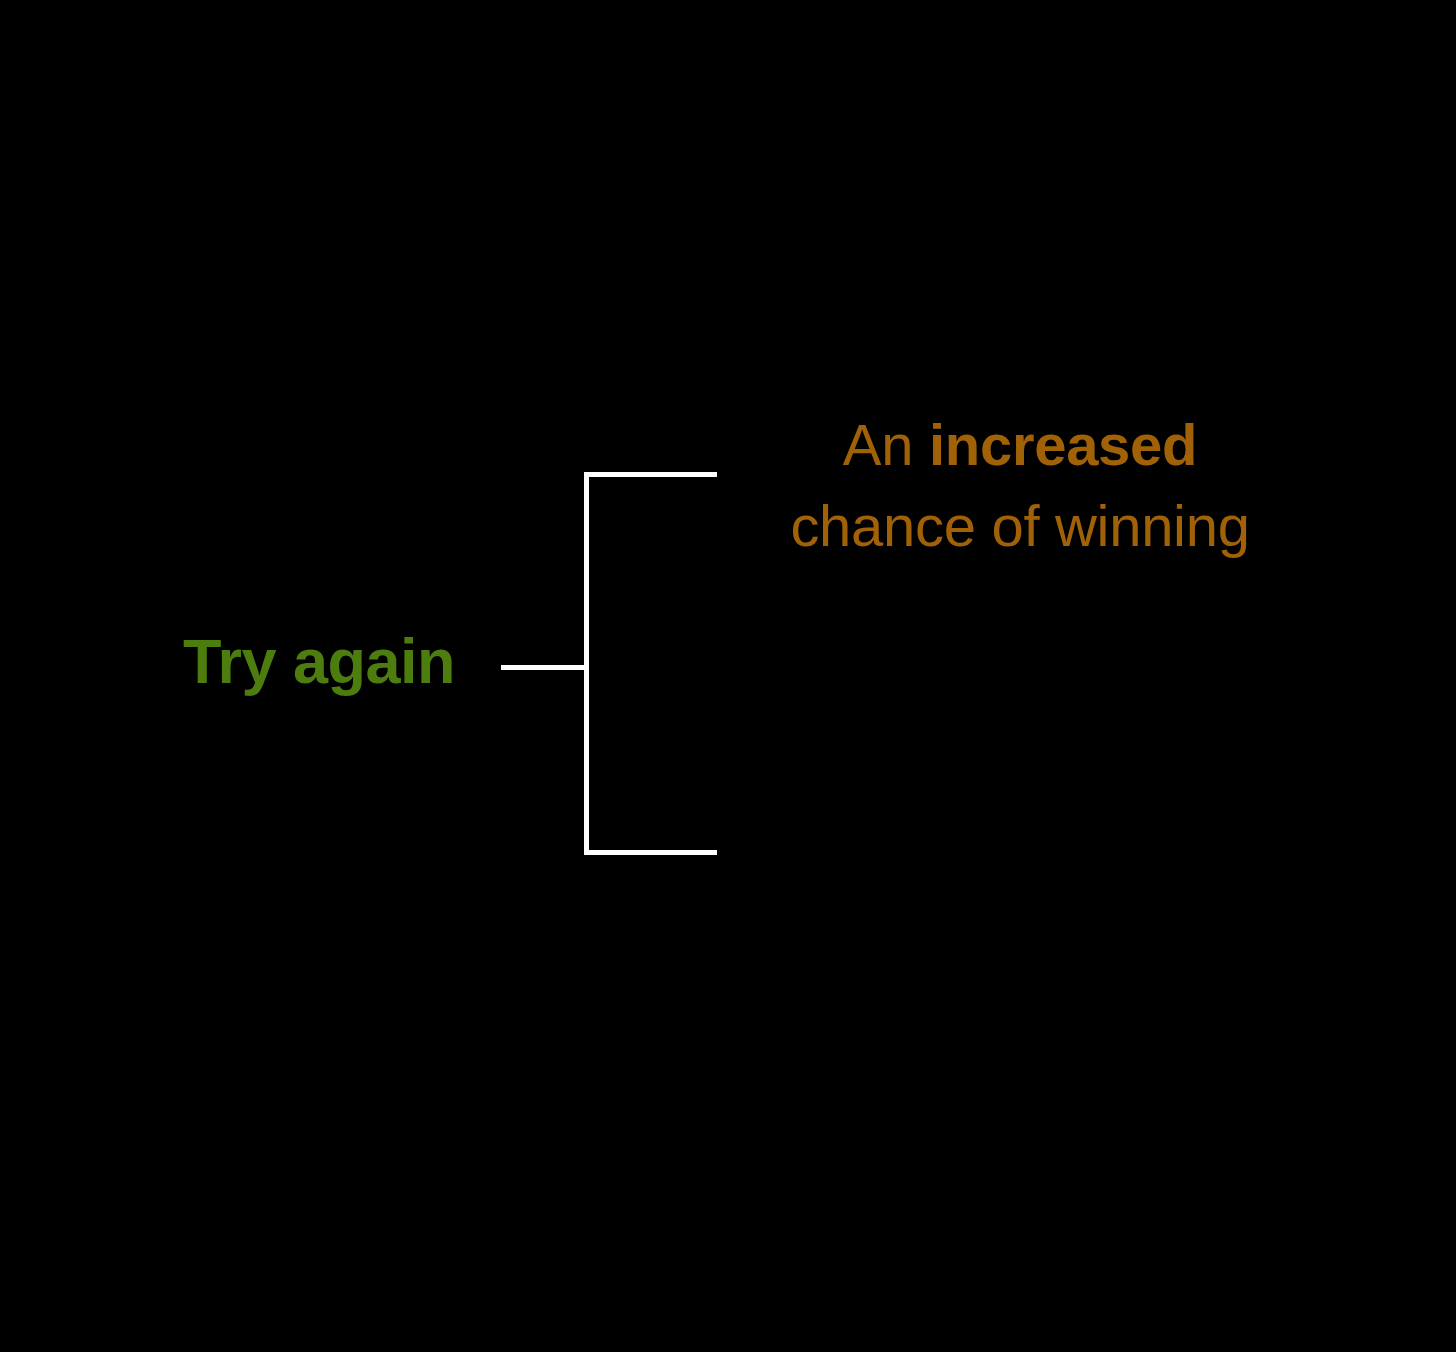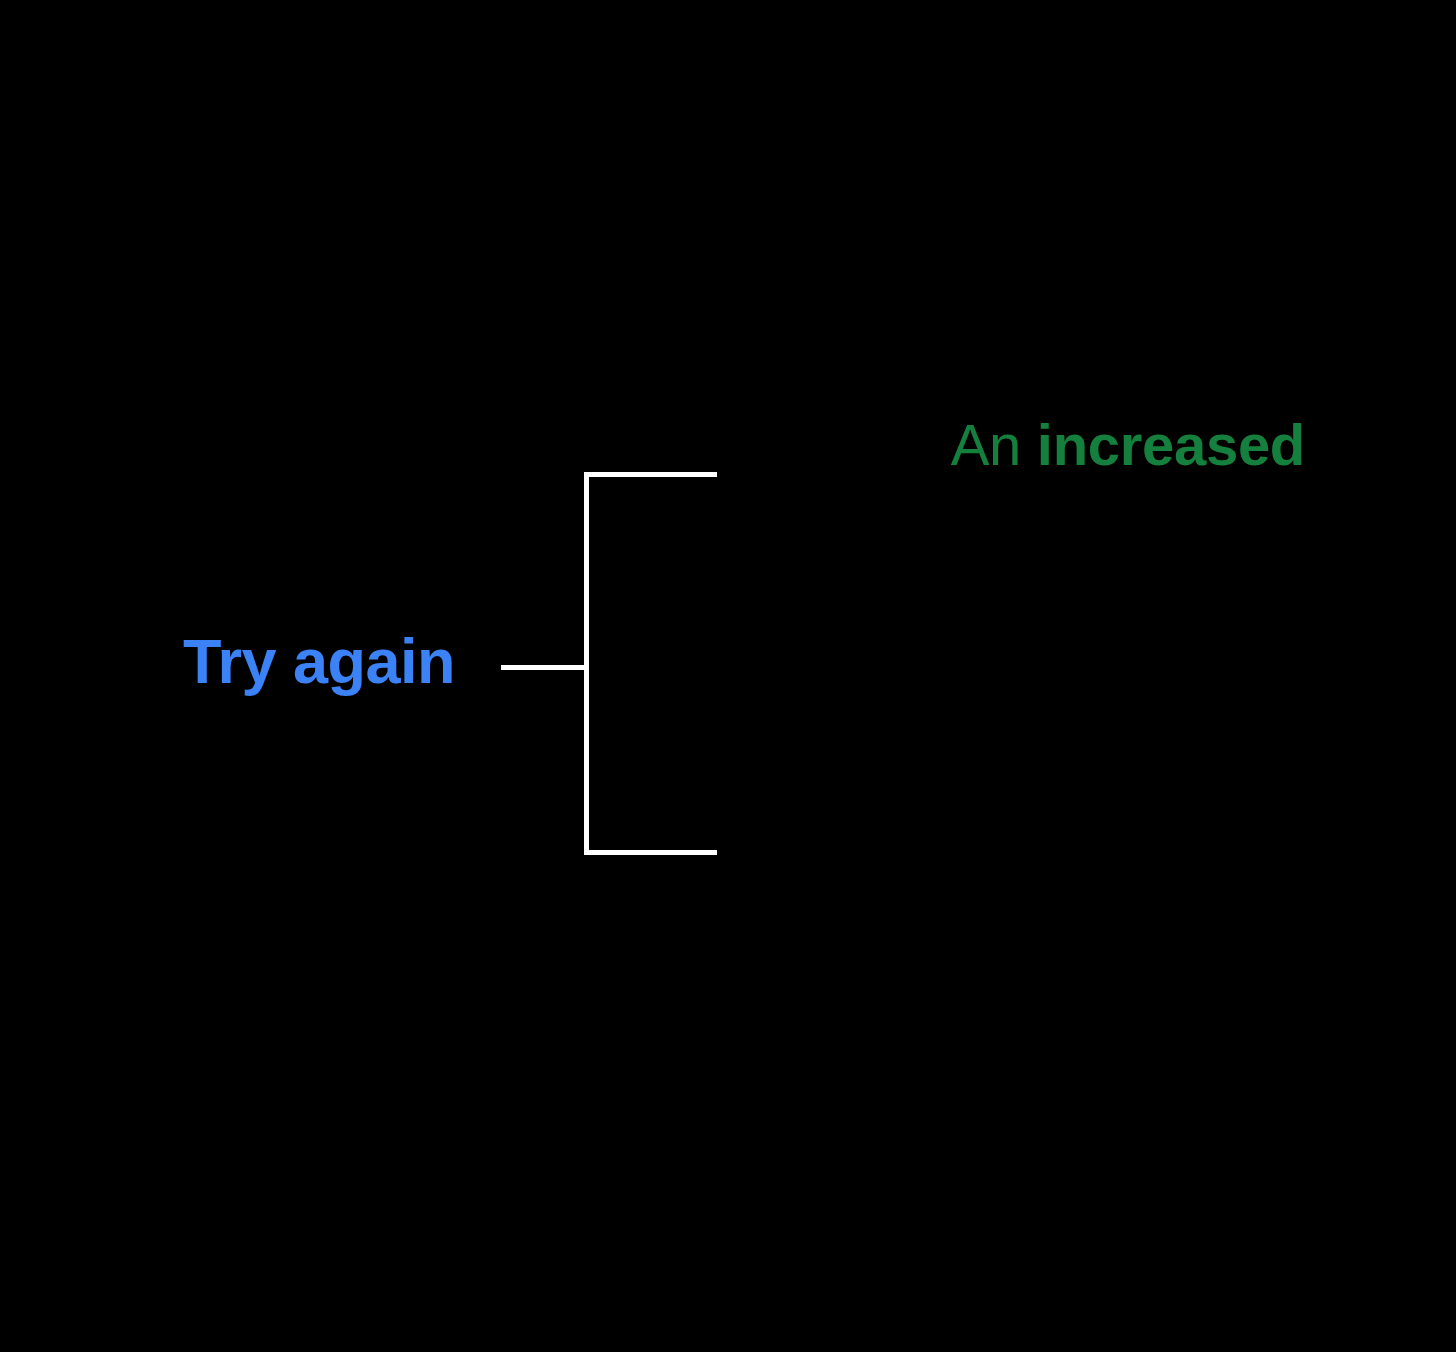--- a/index.html
+++ b/index.html
@@ -20,21 +20,21 @@
     -webkit-font-smoothing: antialiased;
   }
 
   
   .node-left {
     position: absolute;
     left: 0px;
     top: 628px;
     width: 455px;
     text-align: right;
-    color: #3b82f6;
+    color: #4d7c0f;
     font-size: 63px;
     font-weight: 700;
     letter-spacing: -0.5px;
     line-height: 1.05;
     white-space: nowrap;
   }
 
   
   .bracket {
     position: absolute;
@@ -47,22 +47,22 @@
   .bracket-line {
     stroke: #ffffff;
     stroke-width: 5;
     stroke-linecap: butt;
     fill: none;
   }
 
   
   .branch {
     position: absolute;
-    color: #15803d;
-    text-align: right;
+    color: #a16207;
+    text-align: center;
     font-size: 58px;
     font-weight: 400;
     line-height: 1.40;
     letter-spacing: -0.3px;
   }
   .branch .em {
     font-weight: 700;
   }
   .branch-top {
     left: 735px;
@@ -92,16 +92,17 @@
 
     <line class="bracket-line" x1="586.5" y1="474" x2="586.5" y2="853"></line>
 
     <line class="bracket-line" x1="584" y1="474.5" x2="717" y2="474.5"></line>
 
     <line class="bracket-line" x1="584" y1="852.5" x2="717" y2="852.5"></line>
   </svg>
 
   <div class="branch branch-top">
     <span class="branch-line"><span>An </span><span class="em">increased</span></span>
+    <span class="branch-line">chance of winning</span>
   </div>
 
 
 </div>
 
 </body></html>

